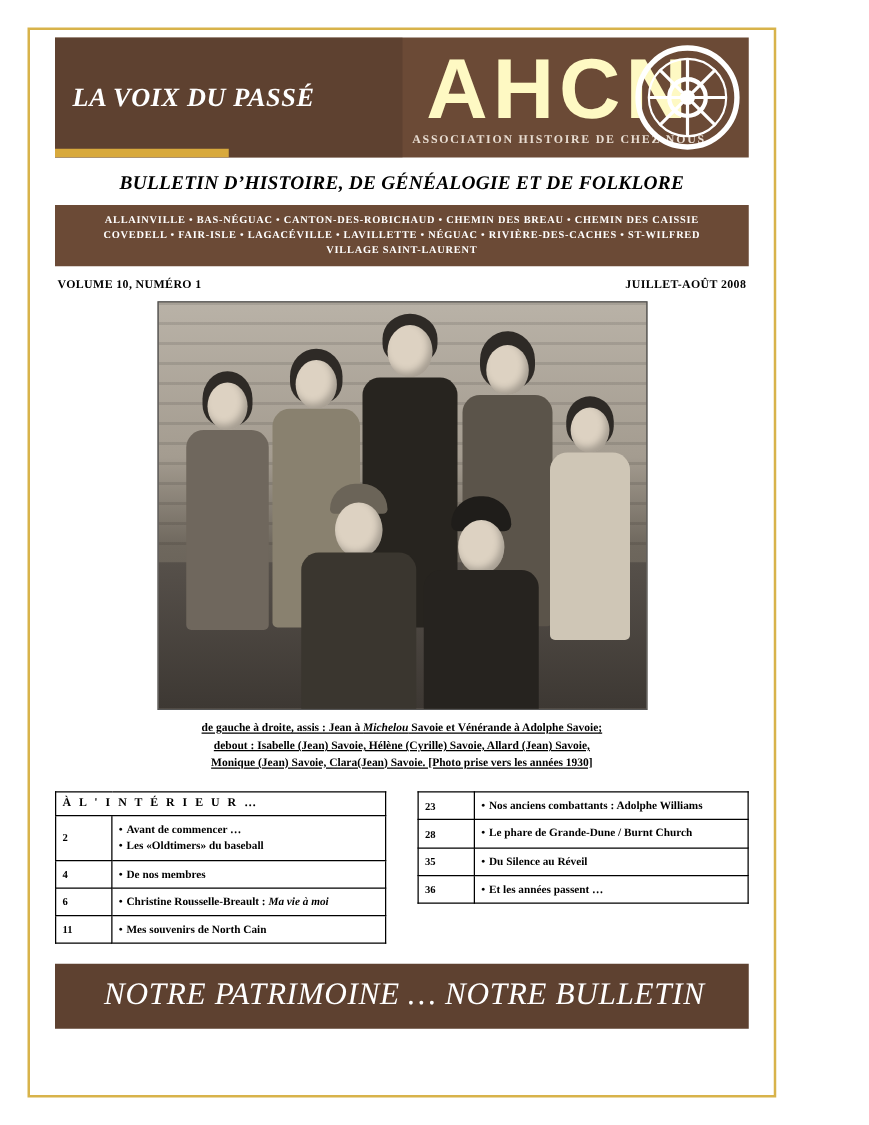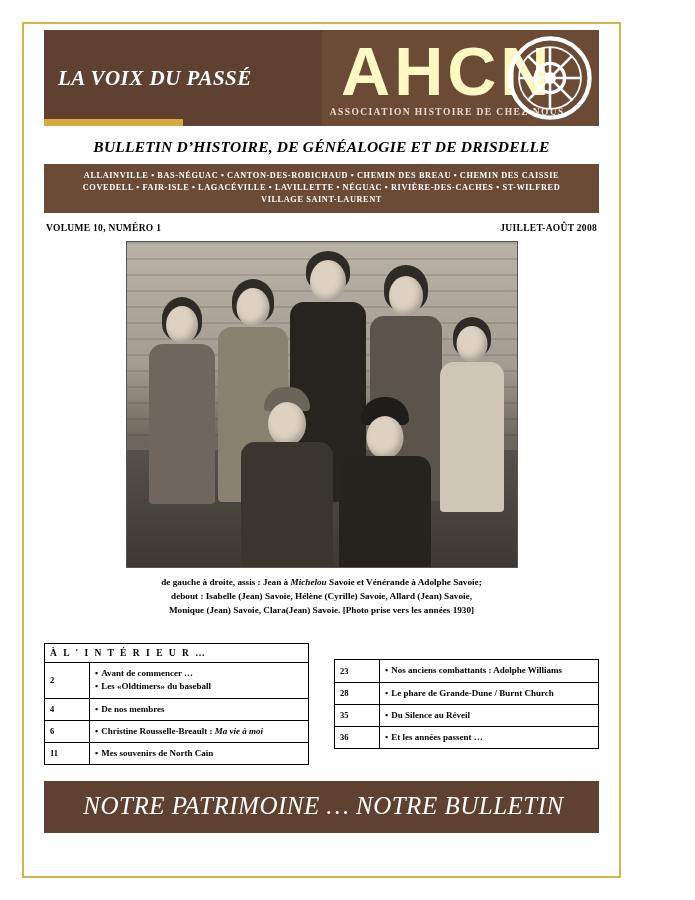--- a/index.html
+++ b/index.html
@@ -196,29 +196,29 @@
     transform: translateX(-50%);
     border-radius: 14px 14px 4px 4px;
   }
   .caption {
     text-align: center;
     font-size: 9.2px;
     font-weight: bold;
     line-height: 1.5;
     margin-top: 8px;
     padding: 0 30px;
+    text-decoration: underline;
   }
   .caption i { font-style: italic; }
 
   
   .toc {
     display: flex;
     gap: 25px;
-    margin-top: 26px;
-    align-items: center;
+    margin-top: 16px;
   }
   .toc-col { flex: 1; }
   table.toc-table {
     width: 100%;
     border-collapse: collapse;
     font-size: 9px;
   }
   table.toc-table td {
     border: 1px solid #000;
     padding: 4px 5px;
@@ -280,21 +280,21 @@
           <g stroke="#ffffff" stroke-width="3">
             <line x1="50" y1="14" x2="50" y2="86"></line>
             <line x1="14" y1="50" x2="86" y2="50"></line>
             <line x1="24" y1="24" x2="76" y2="76"></line>
             <line x1="76" y1="24" x2="24" y2="76"></line>
           </g>
         </svg>
       </div>
     </div>
 
-    <div class="bulletin-line">BULLETIN D’HISTOIRE, DE GÉNÉALOGIE ET DE DRISDELLE</div>
+    <div class="bulletin-line">BULLETIN D’HISTOIRE, DE GÉNÉALOGIE ET DE FOLKLORE</div>
 
     <div class="places">
       <div>ALLAINVILLE • BAS-NÉGUAC • CANTON-DES-ROBICHAUD • CHEMIN DES BREAU • CHEMIN DES CAISSIE</div>
       <div>COVEDELL • FAIR-ISLE • LAGACÉVILLE • LAVILLETTE • NÉGUAC • RIVIÈRE-DES-CACHES • ST-WILFRED</div>
       <div>VILLAGE SAINT-LAURENT</div>
     </div>
 
     <div class="volume-row">
       <div>VOLUME 10, NUMÉRO 1</div>
       <div>JUILLET-AOÛT 2008</div>

